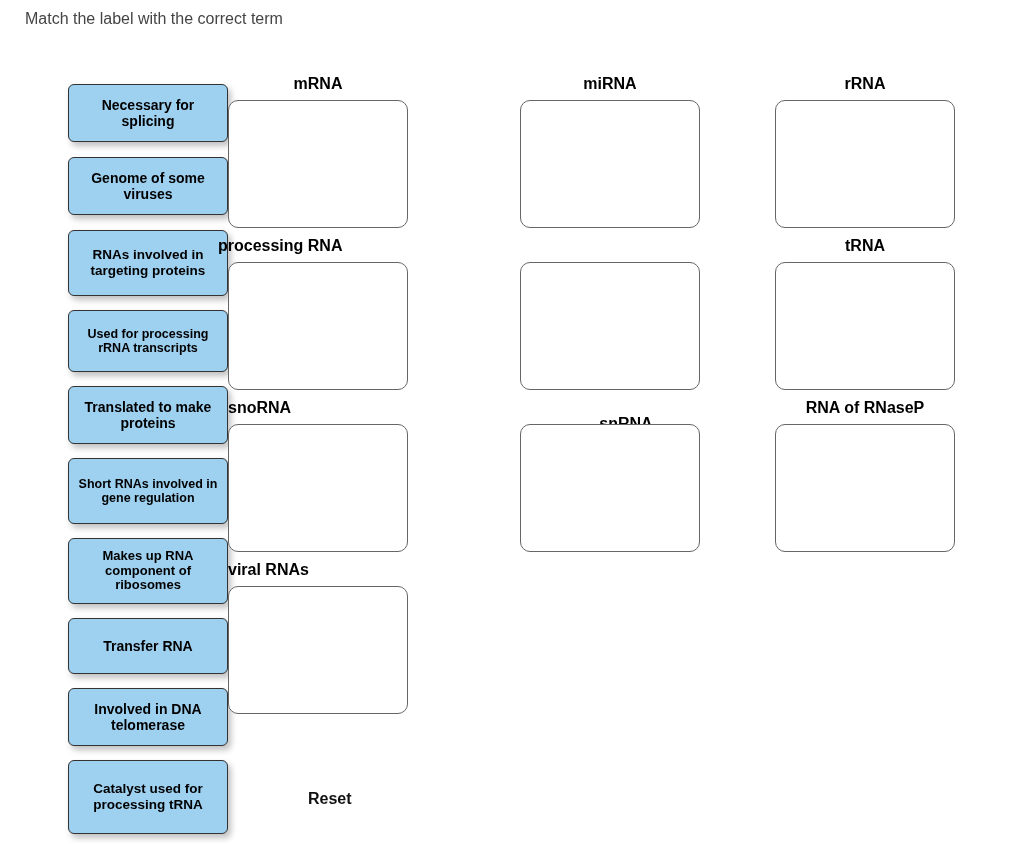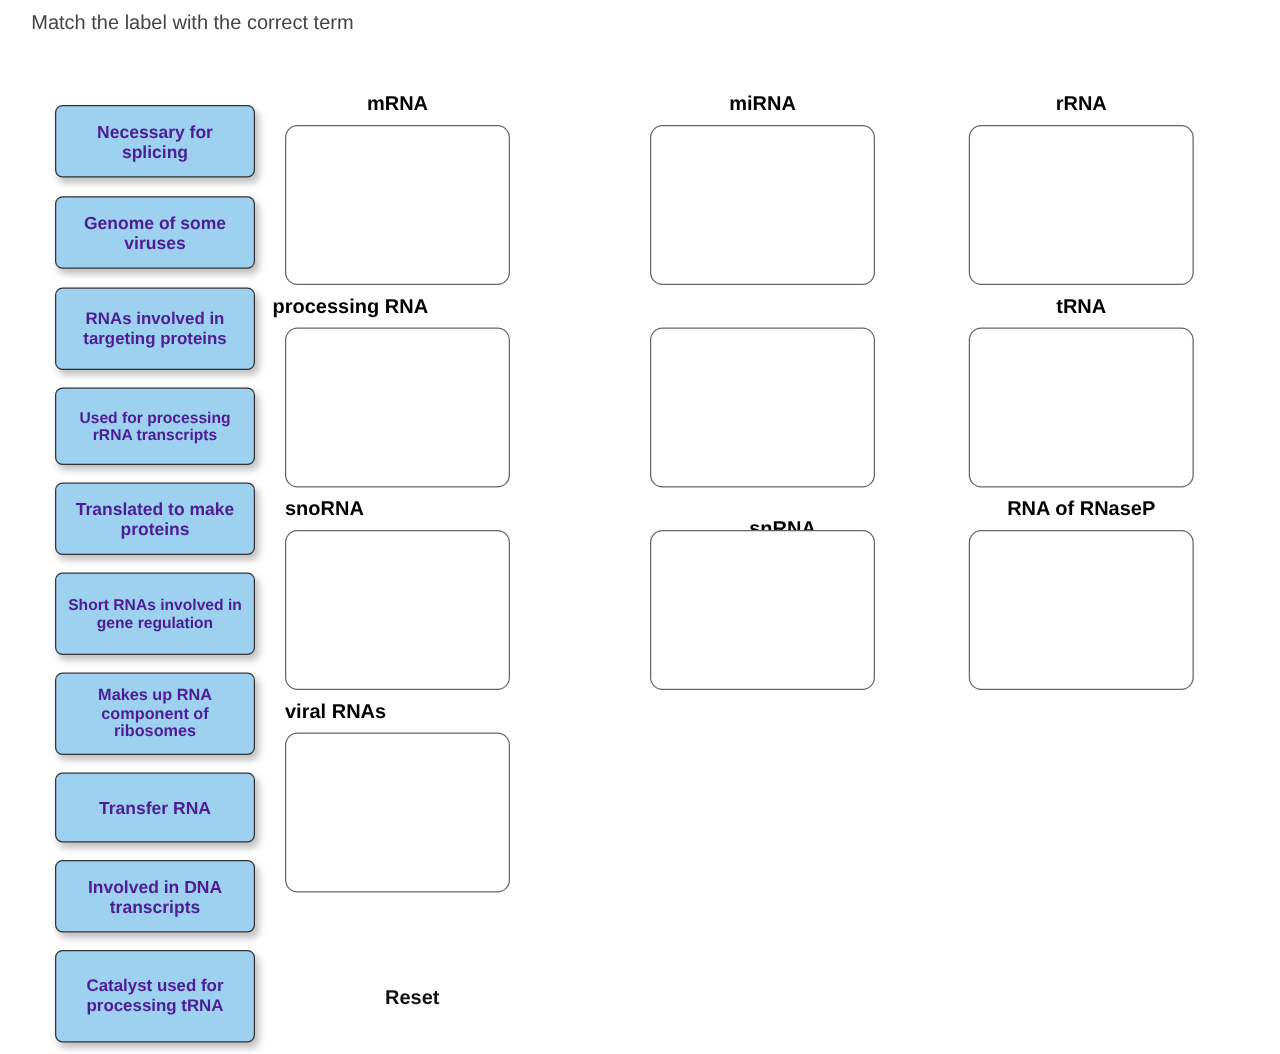--- a/index.html
+++ b/index.html
@@ -23,25 +23,26 @@
     width: 160px;
     background: #9ed0f0;
     border: 1px solid #333;
     border-radius: 6px;
     display: flex;
     align-items: center;
     justify-content: center;
     text-align: center;
     font-weight: bold;
     font-size: 14px;
-    color: #4c1d95;
+    color: #000000;
     padding: 4px 6px;
     box-shadow: 3px 4px 6px rgba(0,0,0,0.25);
     cursor: move;
     line-height: 1.15;
+    margin-left: 24px;
   }
   .drop-title {
     position: absolute;
     font-weight: bold;
     font-size: 16px;
     color: #000000;
     text-align: center;
     width: 180px;
   }
   .drop-zone {
@@ -68,21 +69,21 @@
 <div class="instruction">Match the label with the correct term</div>
 
 <div class="label-box" style="left:44px; top:84px; height:58px;">Necessary for splicing</div>
 <div class="label-box" style="left:44px; top:157px; height:58px;">Genome of some viruses</div>
 <div class="label-box" style="left:44px; top:230px; height:66px; font-size:13.5px;">RNAs involved in targeting proteins</div>
 <div class="label-box" style="left:44px; top:310px; height:62px; font-size:12.5px;">Used for processing rRNA transcripts</div>
 <div class="label-box" style="left:44px; top:386px; height:58px;">Translated to make proteins</div>
 <div class="label-box" style="left:44px; top:458px; height:66px; font-size:12.5px;">Short RNAs involved in gene regulation</div>
 <div class="label-box" style="left:44px; top:538px; height:66px; font-size:13px;">Makes up RNA component of ribosomes</div>
 <div class="label-box" style="left:44px; top:618px; height:56px;">Transfer RNA</div>
-<div class="label-box" style="left:44px; top:688px; height:58px;">Involved in DNA transcripts</div>
+<div class="label-box" style="left:44px; top:688px; height:58px;">Involved in DNA telomerase</div>
 <div class="label-box" style="left:44px; top:760px; height:74px; font-size:13.5px;">Catalyst used for processing tRNA</div>
 
 <div class="drop-title" style="left:228px; top:75px;">mRNA</div>
 <div class="drop-zone" style="left:228px; top:100px;"></div>
 
 <div class="drop-title" style="left:218px; top:237px; text-align:left; width:200px;">processing RNA</div>
 <div class="drop-zone" style="left:228px; top:262px;"></div>
 
 <div class="drop-title" style="left:228px; top:399px; text-align:left;">snoRNA</div>
 <div class="drop-zone" style="left:228px; top:424px;"></div>

